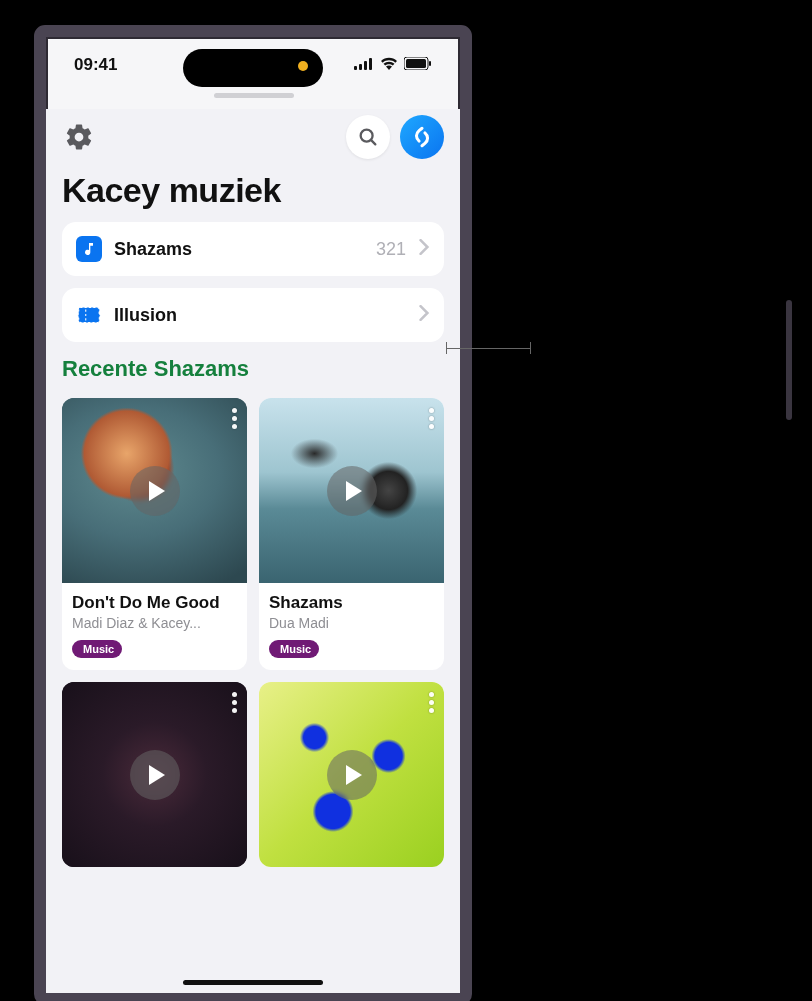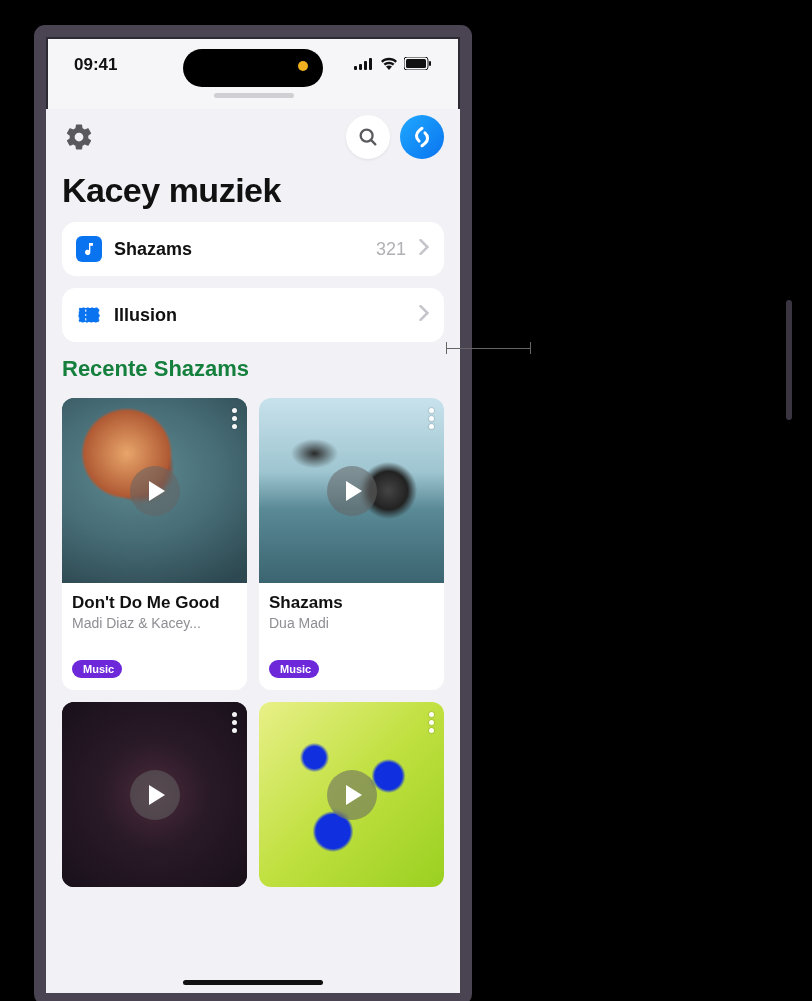--- a/index.html
+++ b/index.html
@@ -202,25 +202,25 @@
   }
   .card-meta { padding: 10px 10px 12px; }
   .card-title {
     font-size: 17px; font-weight: 700; color: #111;
     line-height: 1.2;
     margin-bottom: 2px;
   }
   .card-artist {
     font-size: 14px; color: #8e8e93;
     white-space: nowrap; overflow: hidden; text-overflow: ellipsis;
-    margin-bottom: 24px;
+    margin-bottom: 4px;
   }
   .badge {
     display: inline-flex; align-items: center;
-    background: #6d28d9; color: #fff;
+    background: #701a75; color: #fff;
     font-size: 11px; font-weight: 600;
     padding: 3px 8px; border-radius: 10px;
     gap: 3px;
   }
   .badge::before {
     content: "";
     font-size: 10px;
   }
   .callout-line {
     position: absolute;

